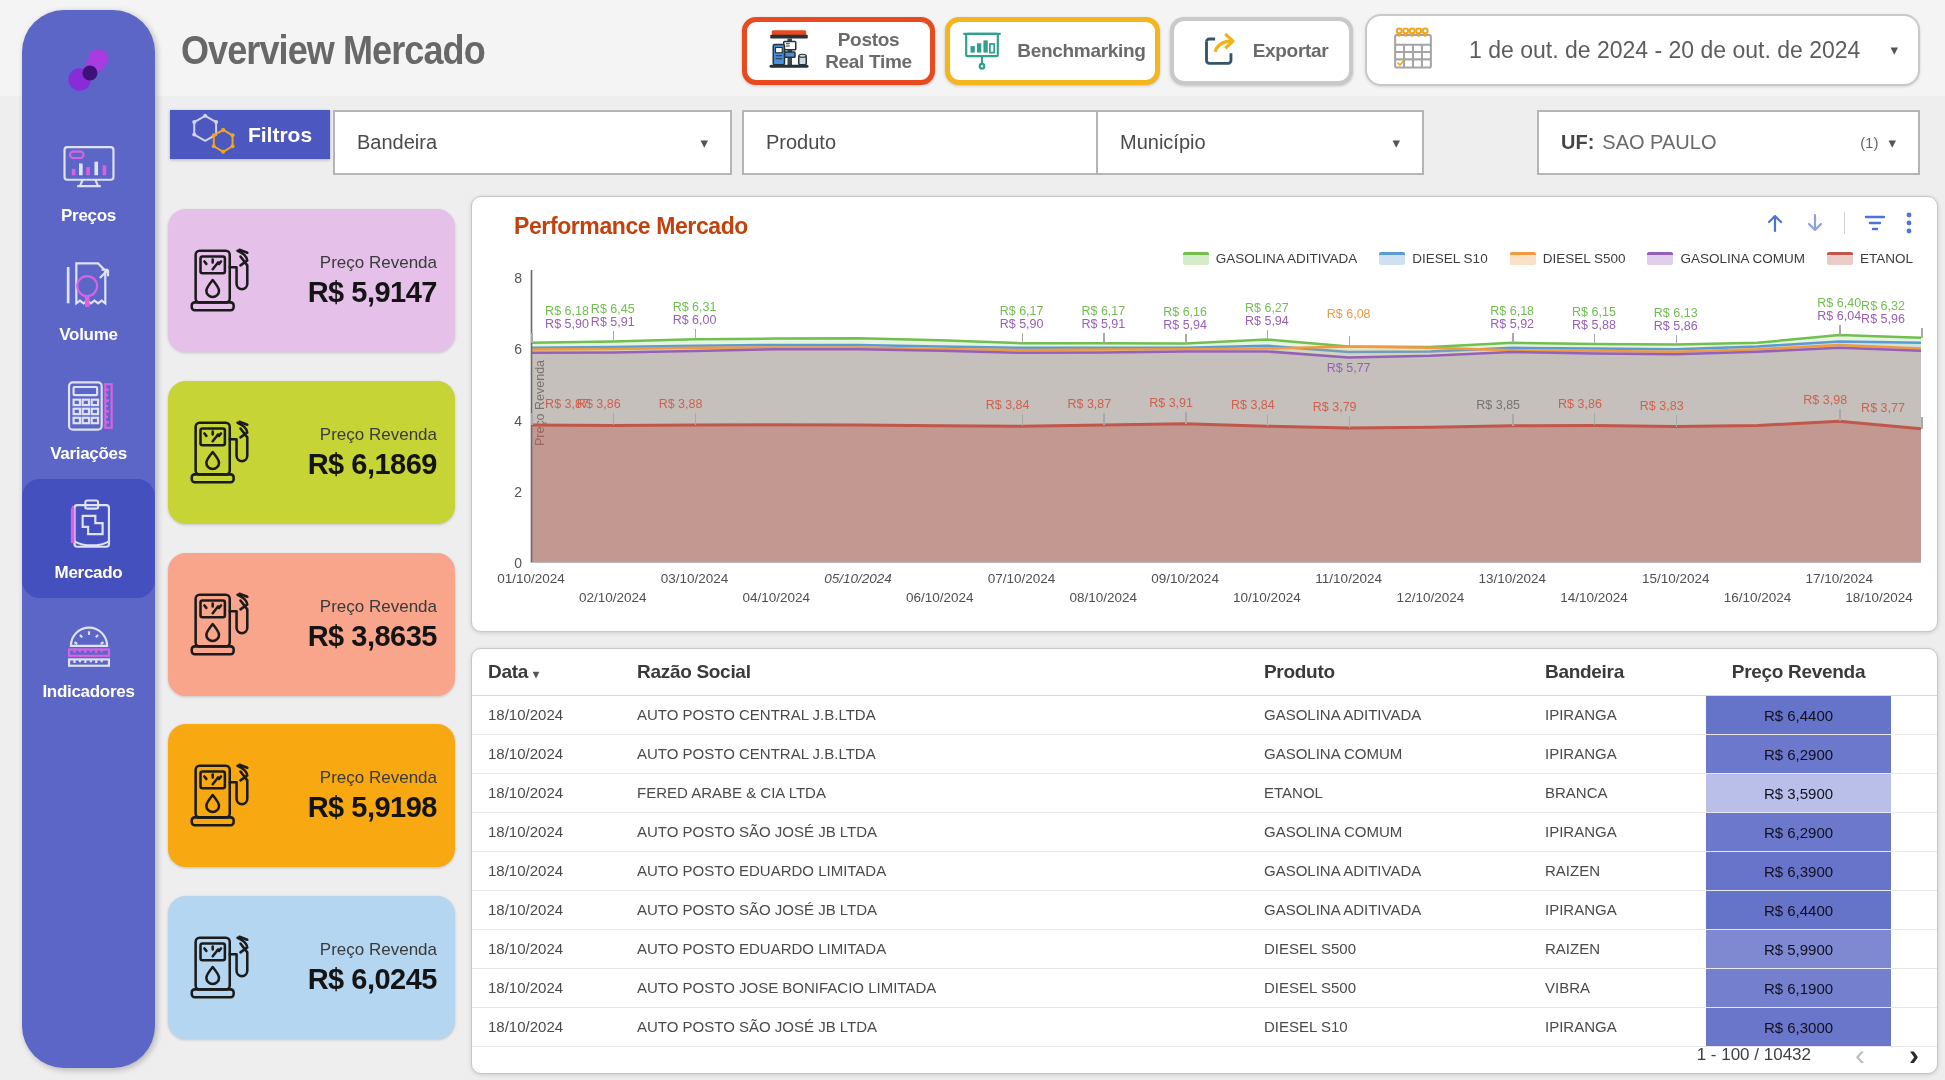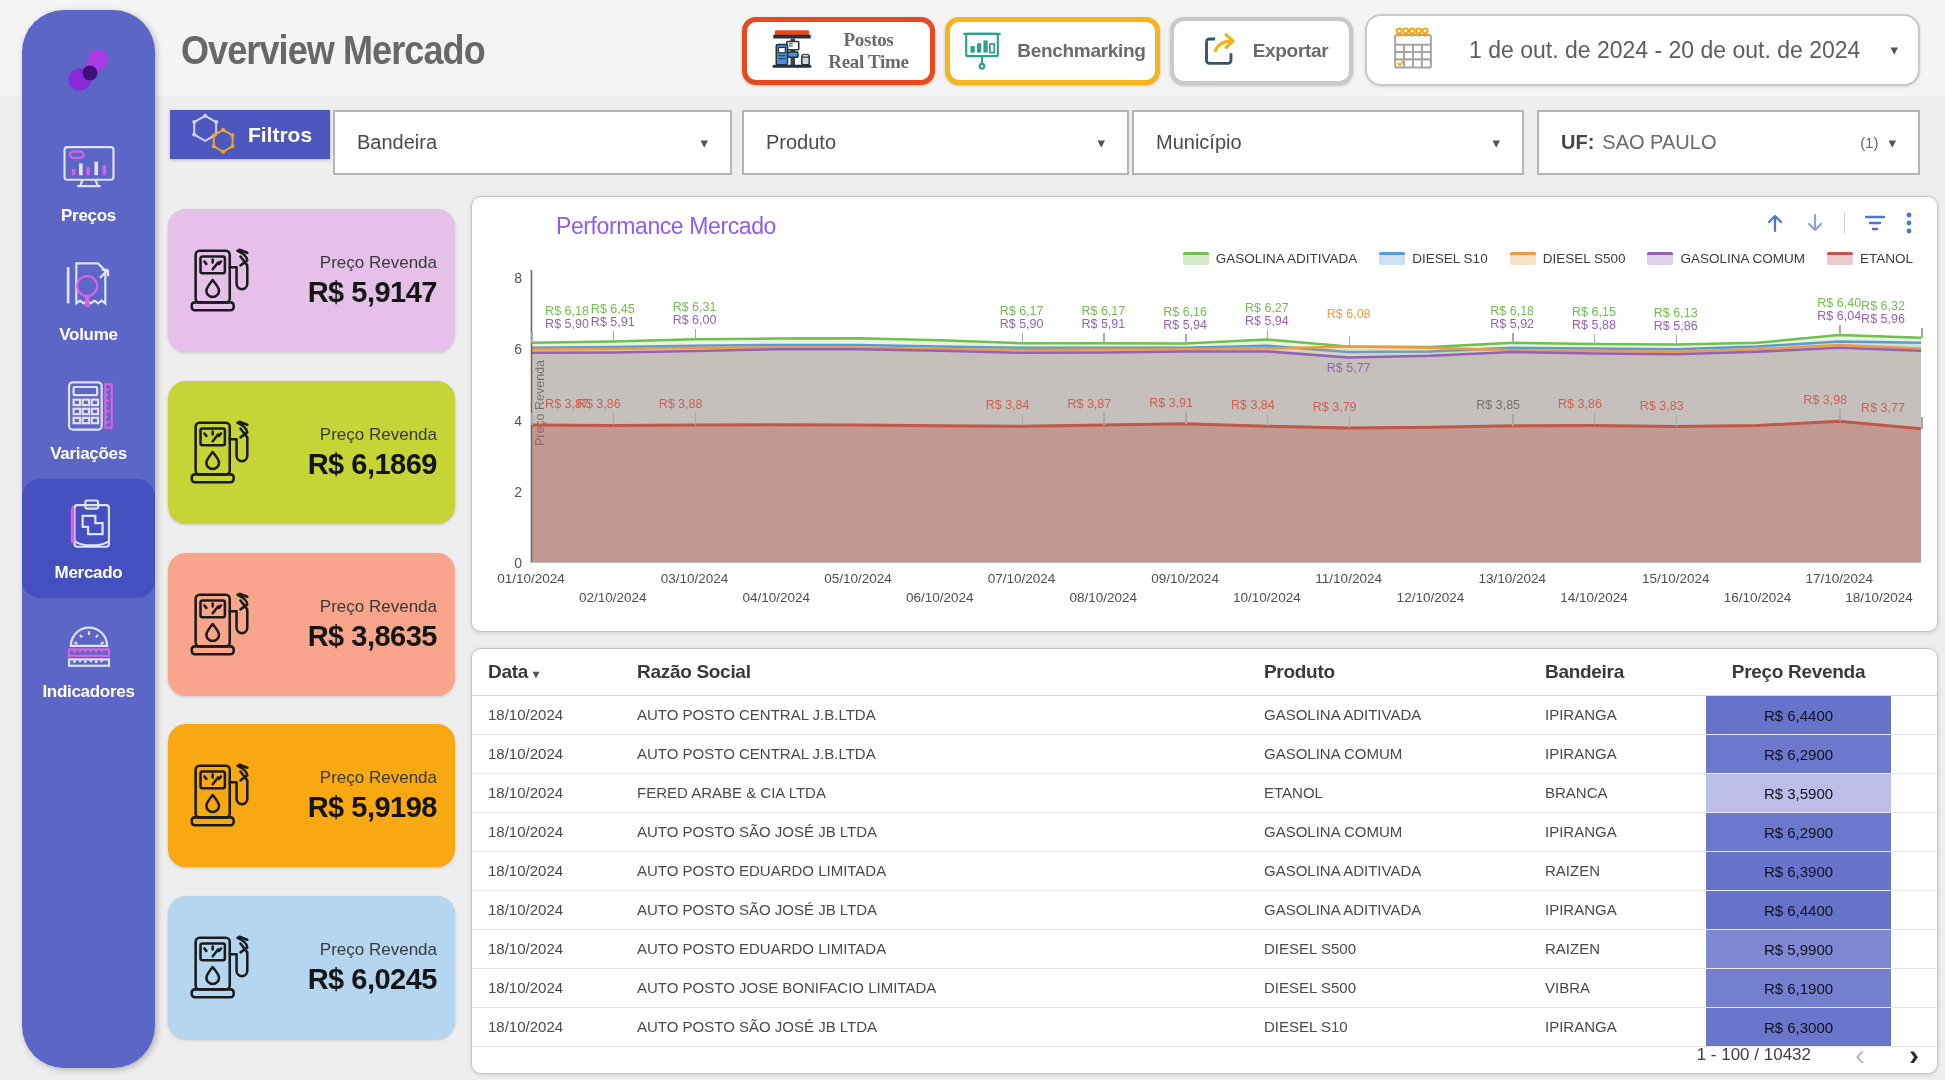--- a/index.html
+++ b/index.html
@@ -52,22 +52,22 @@
   .kpi{position:absolute;left:168px;width:287px;height:143px;border-radius:18px;display:flex;
        align-items:center;padding:0 18px 0 14px;box-sizing:border-box;box-shadow:0 1px 3px rgba(0,0,0,.18);}
   .kpi-right{margin-left:auto;text-align:right;display:flex;flex-direction:column;gap:3px;}
   .kpi-label{font-size:17px;color:#3a3a3a;}
   .kpi-value{font-size:29px;color:#141414;font-weight:700;letter-spacing:-0.5px;}
 
   
   .card{position:absolute;background:#fff;border:1px solid #c6c6c6;border-radius:10px;
         box-shadow:0 1px 4px rgba(0,0,0,.15);}
   #chart-card{left:471px;top:196px;width:1465px;height:434px;}
-  .chart-title{position:absolute;left:42px;top:16px;font-size:23px;font-weight:400;color:#8b5cf6;
-               letter-spacing:-0.4px;margin-left:42px;}
+  .chart-title{position:absolute;left:42px;top:16px;font-size:23px;font-weight:700;color:#c2410c;
+               letter-spacing:-0.4px;}
   .chart-toolbar{position:absolute;right:24px;top:14px;display:flex;align-items:center;gap:18px;}
   .tb-ic{cursor:pointer;display:flex;align-items:center;}
   .tb-div{width:1px;height:22px;background:#d0d0d0;}
   .legend{position:absolute;right:24px;top:54px;display:flex;gap:22px;align-items:center;}
   .leg-item{display:flex;align-items:center;gap:7px;font-size:13.5px;color:#3c3c3c;white-space:nowrap;}
   .leg-swatch{width:26px;height:10px;border-radius:2px;}
   #plot{position:absolute;left:59px;top:81px;width:1390px;height:285px;}
   #plot svg{position:absolute;left:0;top:0;overflow:visible;}
   .ytick{position:absolute;left:24px;width:26px;text-align:right;font-size:14px;color:#555;}
   .ylabel{position:absolute;left:-46px;top:118px;width:110px;text-align:center;
@@ -179,21 +179,21 @@
               <path d="M16 49v4M22 49v3M28 49v4M34 49v3M40 49v4M46 49v3"></path>
             </svg>
           </span>
           <span class="nav-label">Indicadores</span>
         </div>
       </nav>
   </aside>
 
   <div class="page-title">Overview Mercado</div>
   <div id="header-buttons">
-      <div class="hbtn" style="left: 742px; width: 193px; border: 5px solid rgb(232, 73, 31); font-family: Liberation Serif, serif;">
+      <div class="hbtn" style="left: 742px; width: 193px; border: 5px solid rgb(232, 73, 31);">
         <span><svg viewBox="0 0 64 64" width="48" height="48">
             <rect x="9" y="7" width="46" height="7" rx="2" fill="#e8491f"></rect>
             <rect x="7" y="13" width="50" height="5" rx="1" fill="#263238"></rect>
             <rect x="30" y="18" width="6" height="36" fill="#37474f"></rect>
             <rect x="25" y="22" width="16" height="11" rx="1" fill="#fff" stroke="#263238" stroke-width="2"></rect>
             <path d="M28 25h5M28 28h5" stroke="#263238" stroke-width="1.5"></path>
             <rect x="26" y="36" width="14" height="7" rx="1" fill="#4a90d9" stroke="#263238" stroke-width="2"></rect>
             <rect x="11" y="26" width="15" height="27" rx="2" fill="#4a90d9" stroke="#263238" stroke-width="2"></rect>
             <rect x="14" y="30" width="9" height="7" fill="#fff" stroke="#263238" stroke-width="1.5"></rect>
             <path d="M14 41h9M14 45h9" stroke="#263238" stroke-width="1.5"></path>
@@ -272,21 +272,21 @@
   </div>
   <div id="filter-dropdowns">
       <div class="fdrop plain" style="left: 333px; width: 399px;">
         <span class="dlabel">Bandeira</span>
         <span class="caret">▾</span>
       </div>
       <div class="fdrop plain" style="left: 742px; width: 387px;">
         <span class="dlabel">Produto</span>
         <span class="caret">▾</span>
       </div>
-      <div class="fdrop plain" style="left: 1132px; width: 392px;">
+      <div class="fdrop plain" style="left: 1096px; width: 328px;">
         <span class="dlabel">Município</span>
         <span class="caret">▾</span>
       </div>
       <div class="fdrop" style="left: 1537px; width: 383px;">
         <span class="dlabel">UF:</span>
         <span class="dvalue">SAO PAULO</span>
         <span class="dcount">(1)</span>
         <span class="caret">▾</span>
       </div>
     </div>
@@ -541,21 +541,21 @@
         <div class="ptl" style="left: 1294.24px; top: 116.213px; color: rgb(207, 96, 79);">R$ 3,98</div>
         <div class="ptick" style="left: 1308.24px; top: 131.213px; height: 12px;"></div>
         <div class="ptl" style="left: 1352px; top: 123.694px; color: rgb(207, 96, 79);">R$ 3,77</div>
         <div class="ptick" style="left: 1390px; top: 138.694px; height: 12px;"></div>
       </div>
     <div id="xlabels">
         <div class="xlab" style="left: 59px; top: 374px;">01/10/2024</div>
         <div class="xlab" style="left: 140.765px; top: 393px;">02/10/2024</div>
         <div class="xlab" style="left: 222.529px; top: 374px;">03/10/2024</div>
         <div class="xlab" style="left: 304.294px; top: 393px;">04/10/2024</div>
-        <div class="xlab" style="left: 386.059px; top: 374px;">05/10/2024</div>
+        <div class="xlab" style="left: 386.059px; top: 374px; font-style: italic;">05/10/2024</div>
         <div class="xlab" style="left: 467.824px; top: 393px;">06/10/2024</div>
         <div class="xlab" style="left: 549.588px; top: 374px;">07/10/2024</div>
         <div class="xlab" style="left: 631.353px; top: 393px;">08/10/2024</div>
         <div class="xlab" style="left: 713.118px; top: 374px;">09/10/2024</div>
         <div class="xlab" style="left: 794.882px; top: 393px;">10/10/2024</div>
         <div class="xlab" style="left: 876.647px; top: 374px;">11/10/2024</div>
         <div class="xlab" style="left: 958.412px; top: 393px;">12/10/2024</div>
         <div class="xlab" style="left: 1040.18px; top: 374px;">13/10/2024</div>
         <div class="xlab" style="left: 1121.94px; top: 393px;">14/10/2024</div>
         <div class="xlab" style="left: 1203.71px; top: 374px;">15/10/2024</div>

